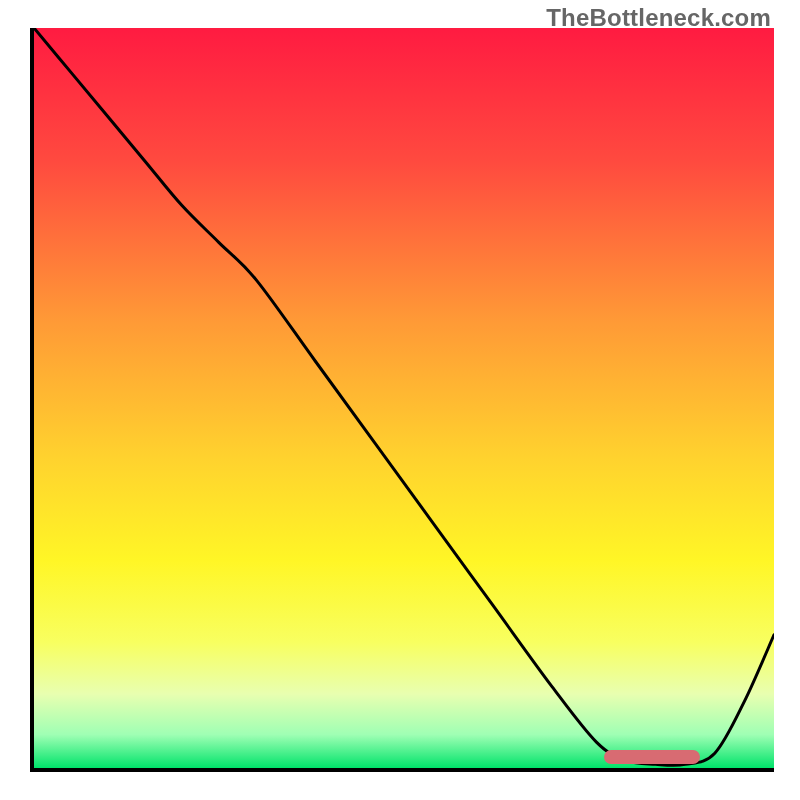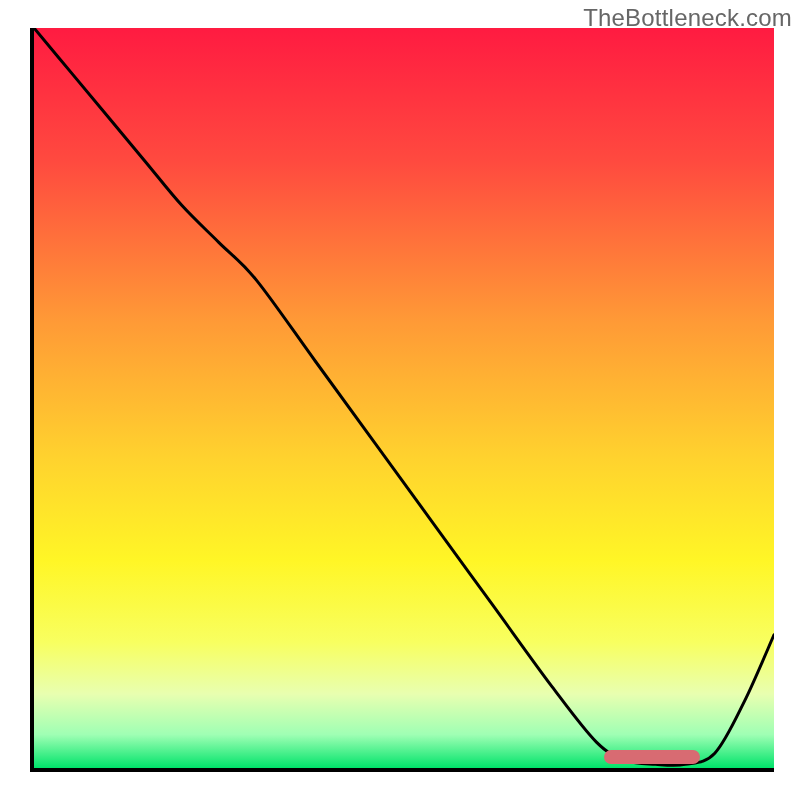--- a/index.html
+++ b/index.html
@@ -12,23 +12,23 @@
     overflow: hidden;
   }
   .frame {
     position: relative;
     width: 800px;
     height: 800px;
   }
   .watermark {
     position: absolute;
     top: 4px;
-    right: 8px;
+    right: 29px;
     font-size: 24px;
-    font-weight: normal;
+    font-weight: bold;
     color: #666666;
     letter-spacing: 0.2px;
   }
   .axis-left, .axis-bottom {
     position: absolute;
     background: #000000;
   }
   .axis-left {
     left: 30px;
     top: 28px;

